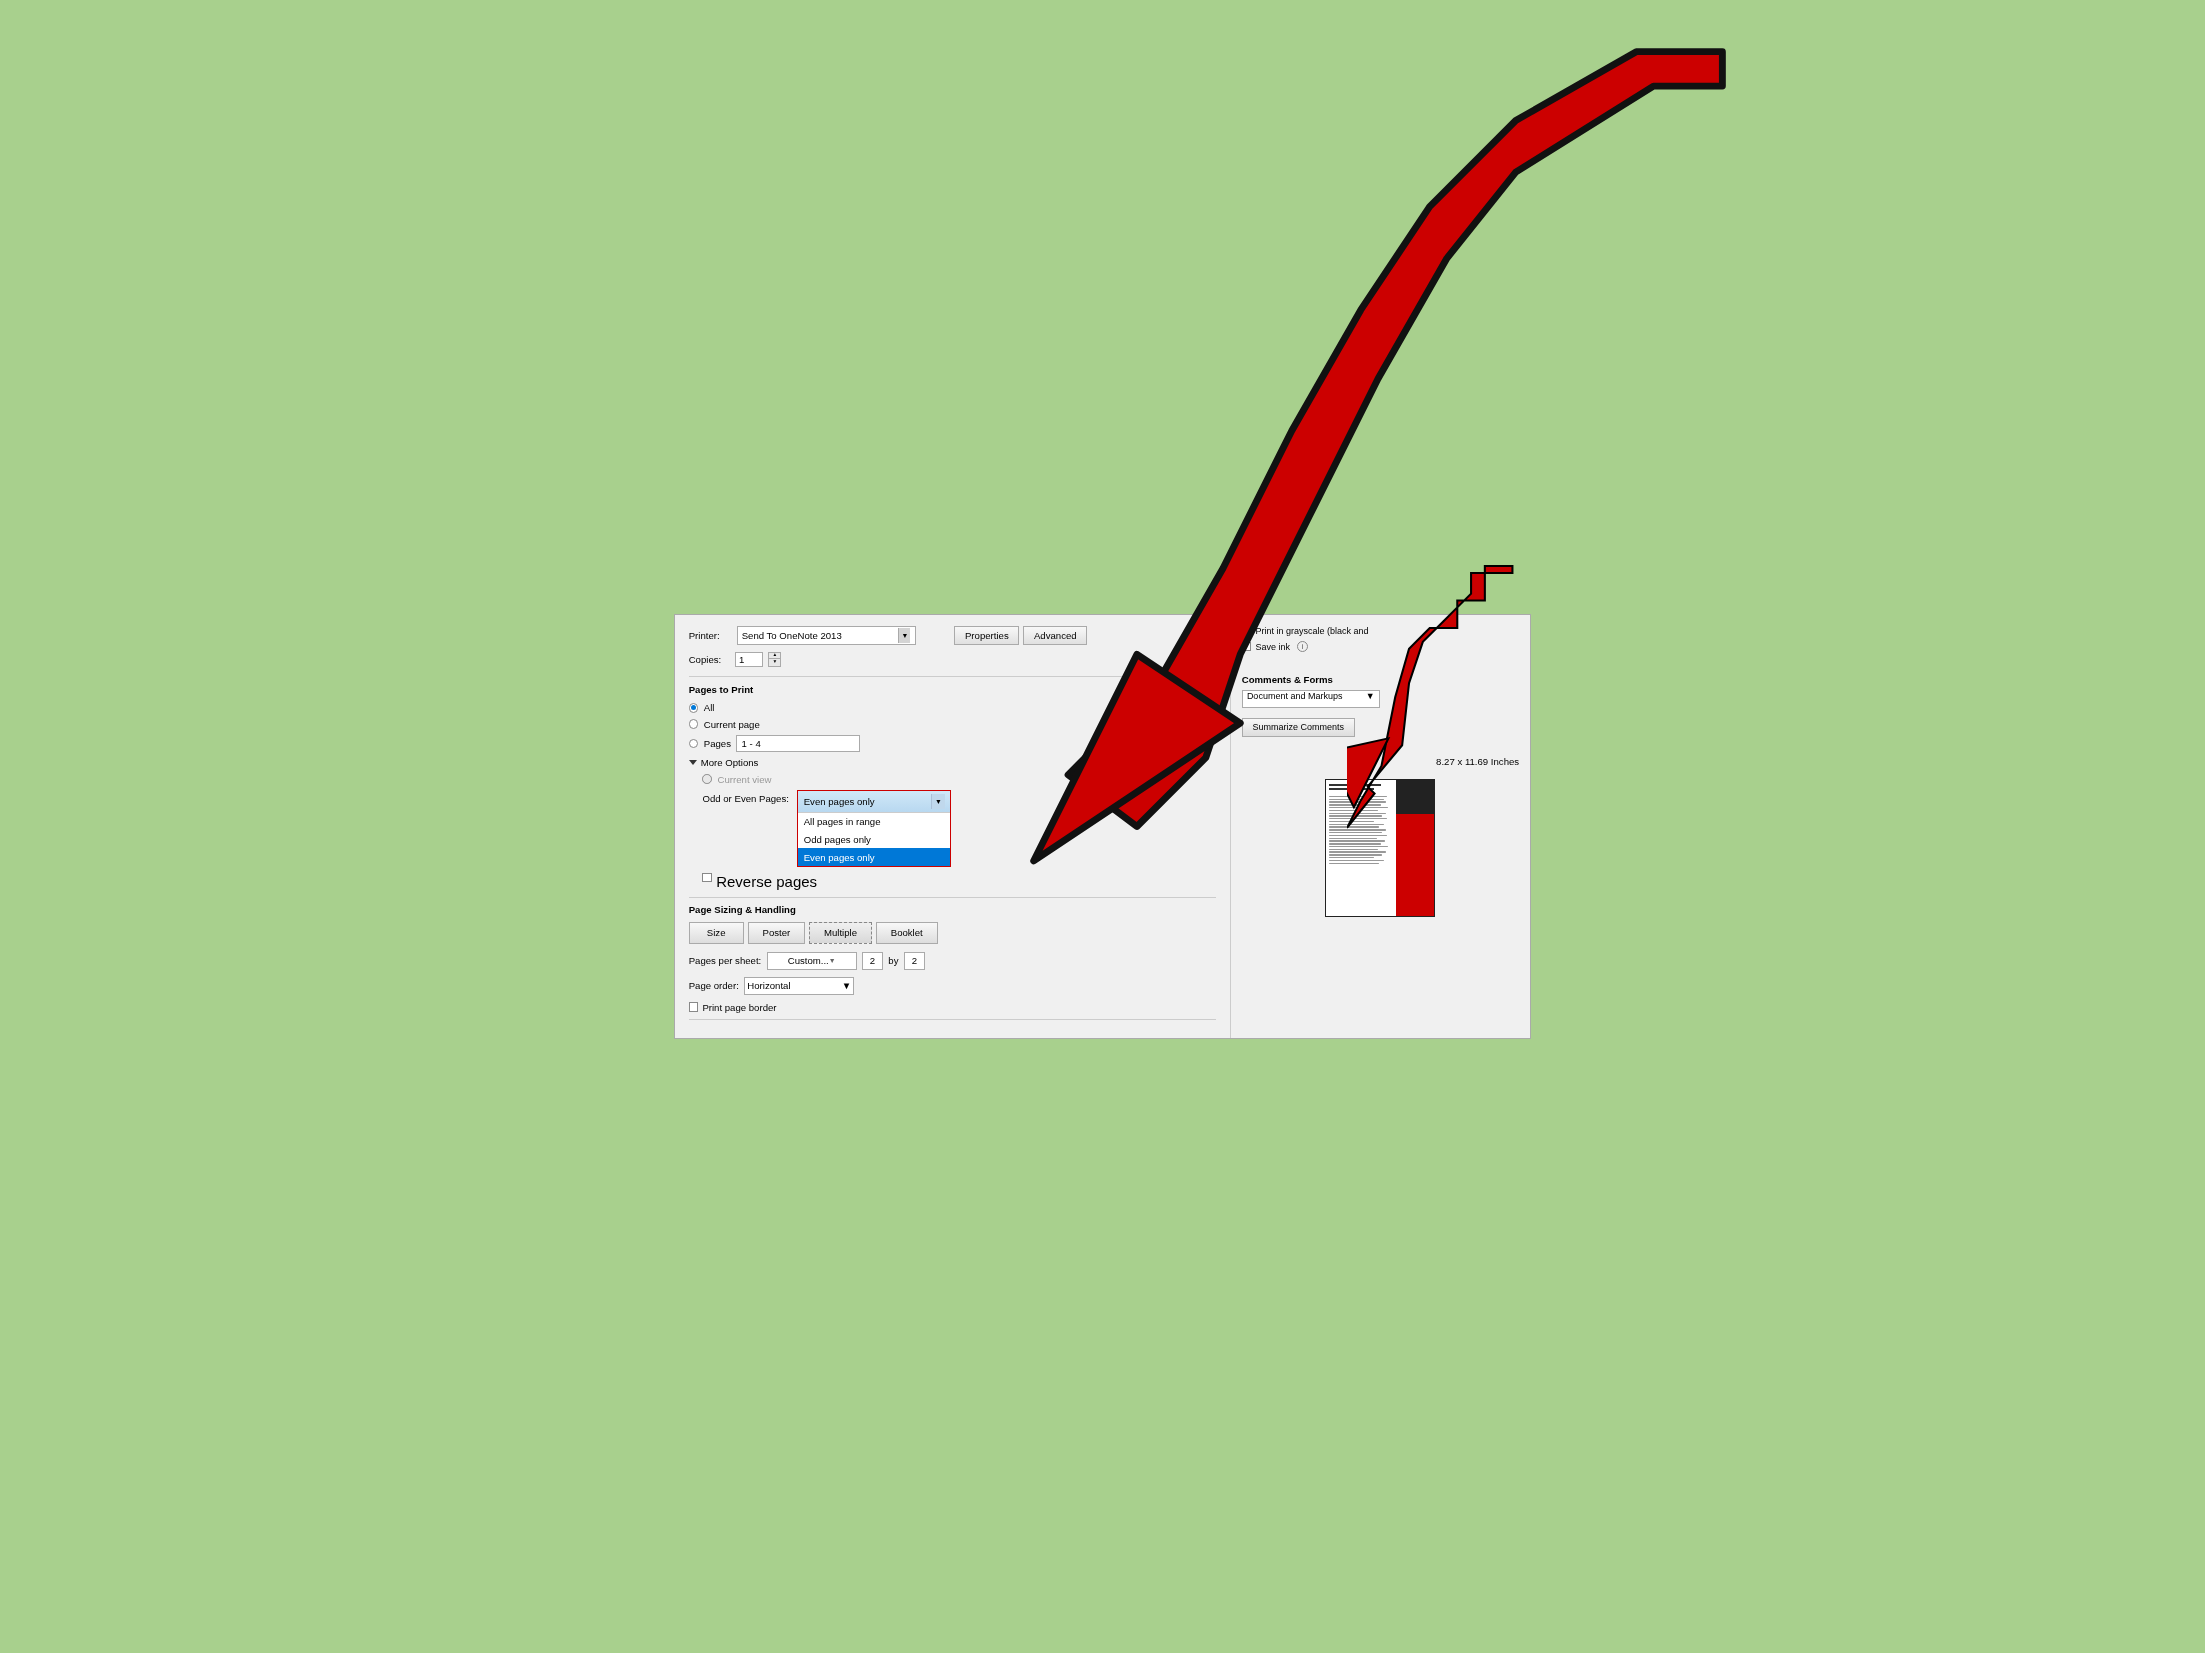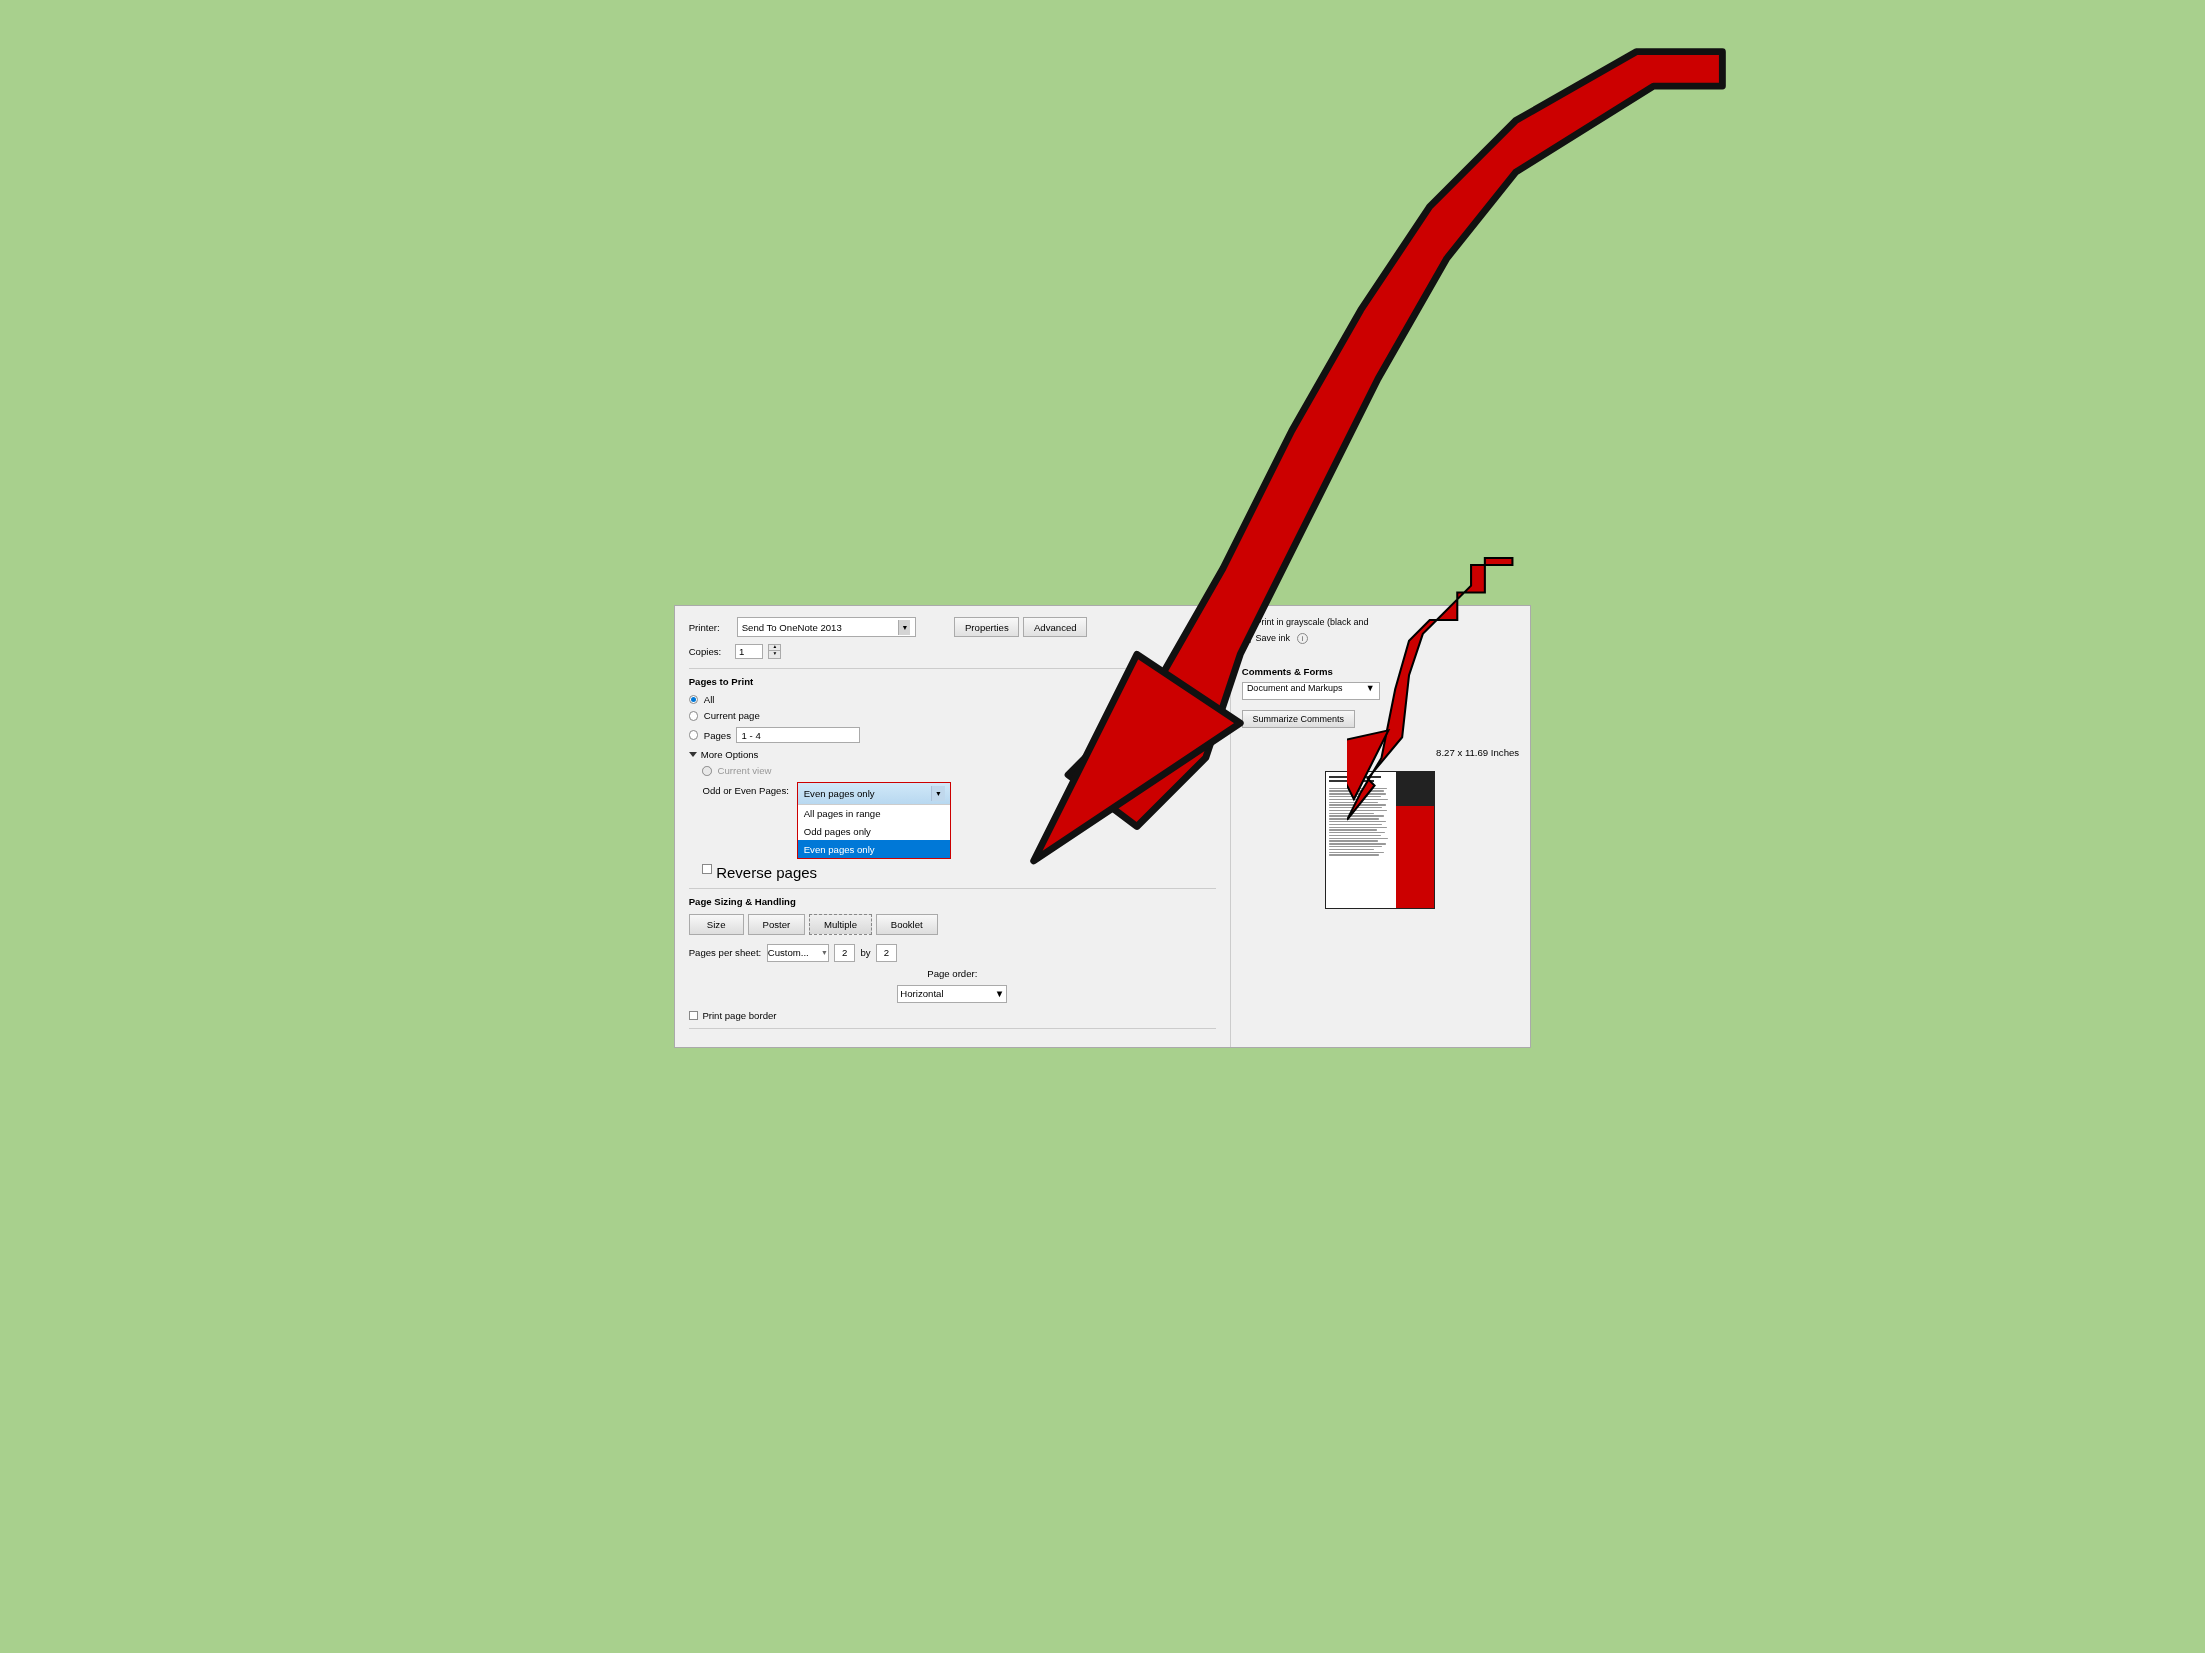--- a/index.html
+++ b/index.html
@@ -320,21 +320,21 @@
       gap: 5.5px;
       margin-bottom: 6.9px;
       font-size: 9.6px;
     }
     .custom-select {
       border: 0.7px solid #aaa;
       background: white;
       display: flex;
       align-items: center;
       height: 18px;
-      padding: 0 0;
+      padding: 0 20px;
       font-size: 9.6px;
       min-width: 62px;
     }
     .custom-select-text { flex: 1; }
     .custom-select-arrow {
       font-size: 6.9px;
       color: #666;
     }
     .small-input {
       border: 0.7px solid #aaa;
@@ -346,21 +346,20 @@
       text-align: center;
     }
 
     
     .page-order-row {
       display: flex;
       align-items: center;
       gap: 5.5px;
       margin-bottom: 6.9px;
       font-size: 9.6px;
-      flex-direction: column;
     }
     .horizontal-select {
       border: 0.7px solid #aaa;
       background: white;
       display: flex;
       align-items: center;
       height: 18px;
       padding: 0 2px;
       font-size: 9.6px;
       min-width: 110px;

